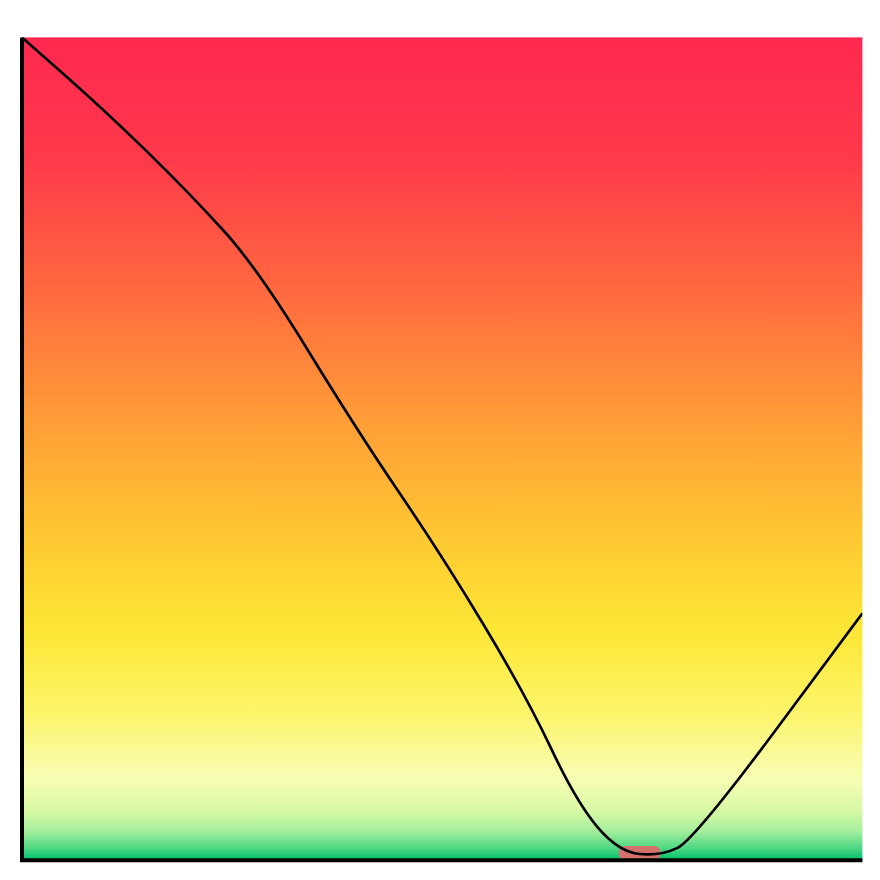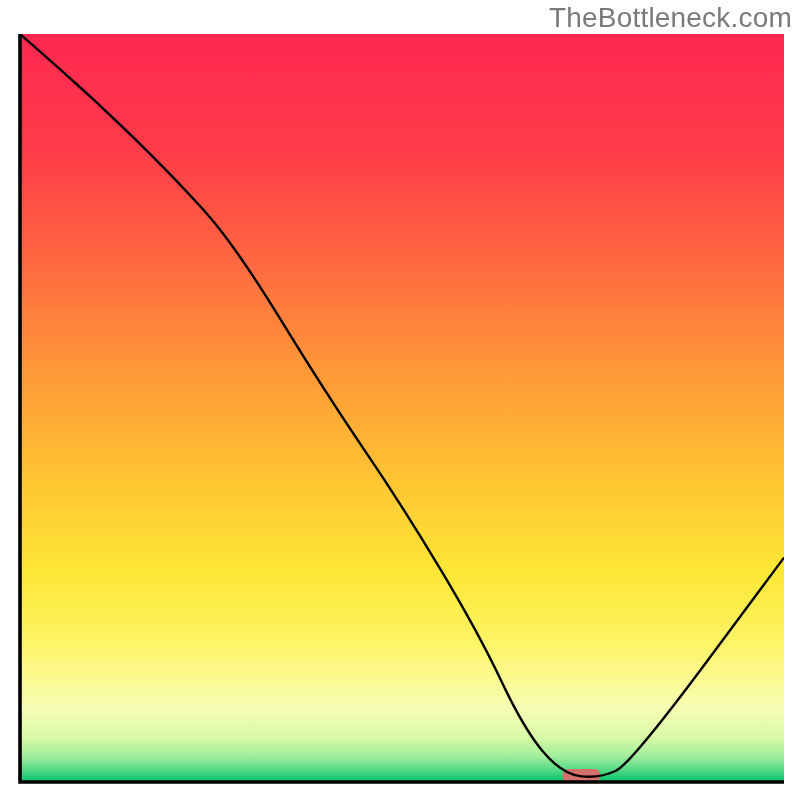--- a/index.html
+++ b/index.html
@@ -31,21 +31,20 @@
     top: 0;
     left: 0;
     width: 800px;
     height: 800px;
   }
 </style>
 </head>
 <body>
 
 <div class="stage">
-  <div class="watermark">TheBottleneck.com</div>
 
   <svg class="chart" viewBox="0 0 800 800">
     <defs>
       <linearGradient id="bg-grad" x1="0" y1="0" x2="0" y2="1">
           <stop offset="0.00%" stop-color="#ff2850"></stop>
           <stop offset="15.00%" stop-color="#ff3a4a"></stop>
           <stop offset="30.00%" stop-color="#ff6740"></stop>
           <stop offset="45.00%" stop-color="#ff9838"></stop>
           <stop offset="60.00%" stop-color="#ffc632"></stop>
           <stop offset="72.00%" stop-color="#fde735"></stop>

